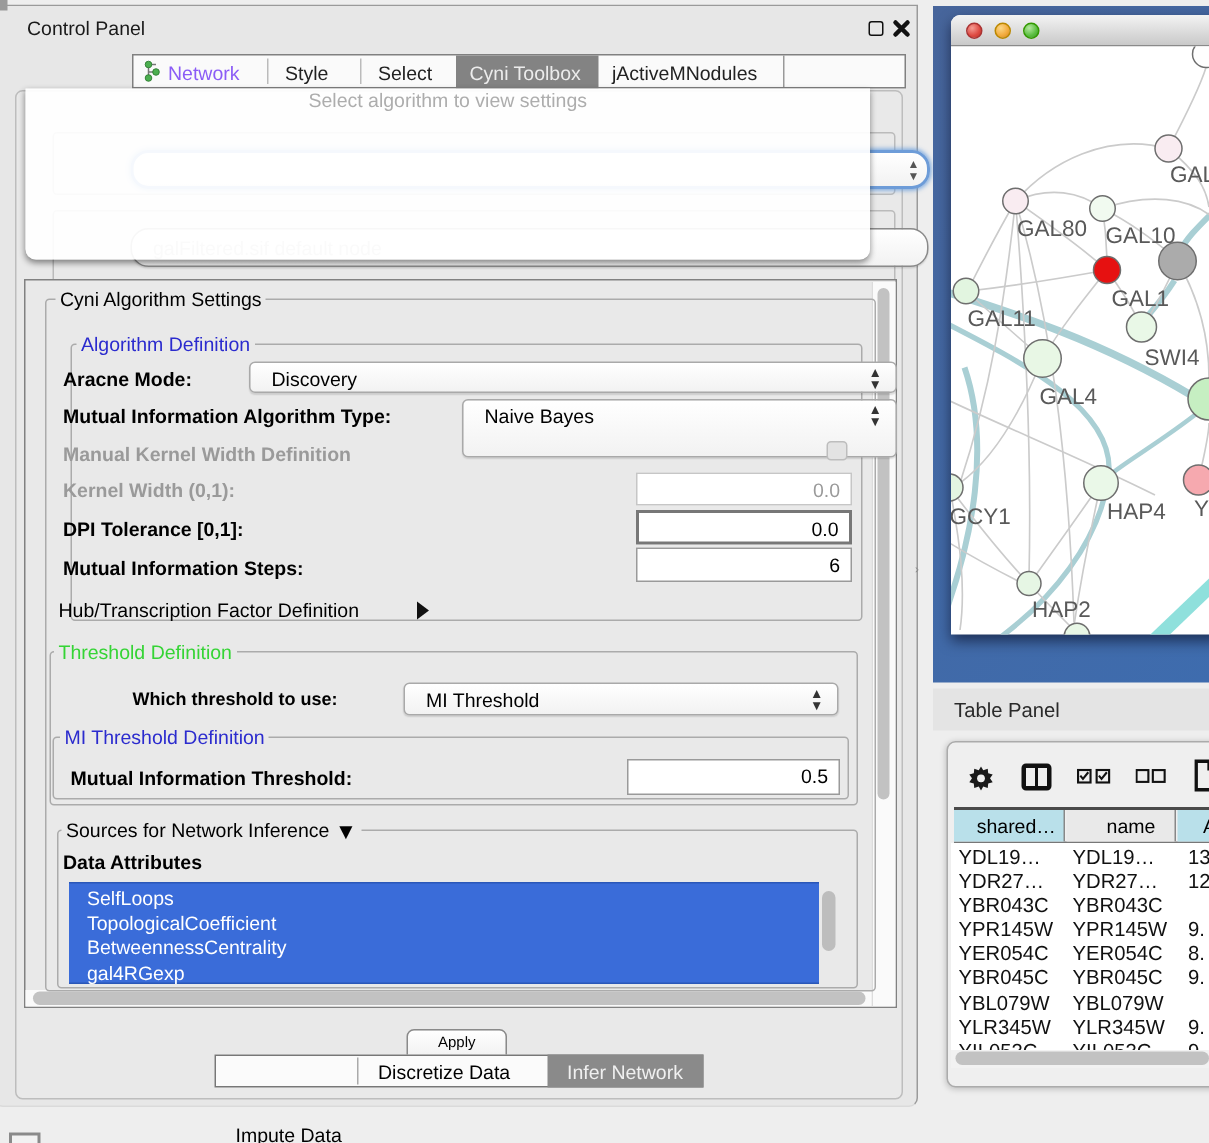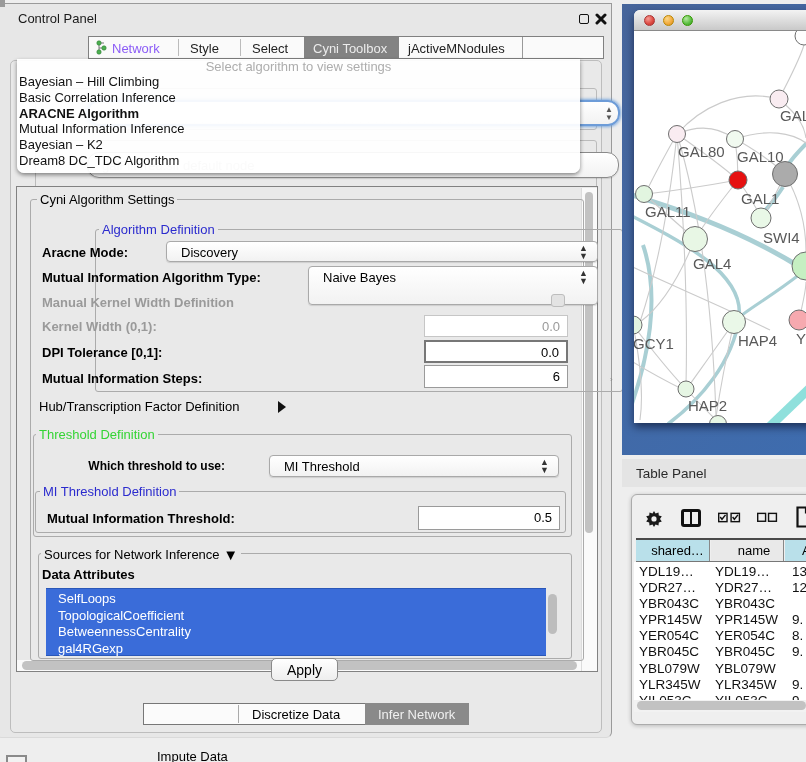--- a/index.html
+++ b/index.html
@@ -62,21 +62,21 @@
 
 <div class="abs" style="left:581px; top:188px; width:16px; height:483px; background:#FAFAFA; border-left:1px solid #DCDCDC;"></div>
 <div class="abs" style="left:17px; top:660px; width:564px; height:11px; background:#FAFAFA;"></div>
 
 <div class="abs" style="left:585px; top:192px; width:8px; height:341px; background:#C2C2C2; border-radius:5px;"></div>
 
 <div class="grp" style="left:30px; top:199px; width:554px; height:462px;padding-left:34px;">
     <span>Cyni Algorithm Settings</span>
   </div>
 
-<div class="grp" style="left:47px; top:229px; width:528px; height:163px;margin-left:48px;">
+<div class="grp" style="left:47px; top:229px; width:528px; height:185px;">
     <span style="color:#2B2BCE; left:3px;">Algorithm Definition</span>
   </div>
 
 <div class="abs lbl bold" style="left:42px; top:245px;">Aracne Mode:</div>
 <div class="combo" style="left:134px; top:241px; width:432px; height:21px;">
     <span class="tx" style="left:14px;">Discovery</span>
     <span class="ar">▲<br>▼</span>
   </div>
 
 <div class="abs lbl bold" style="left:42px; top:270px;">Mutual Information Algorithm Type:</div>
@@ -121,39 +121,31 @@
     <span style="left:2px;">Sources for Network Inference <span style="font-size:15px; vertical-align:-1px;">▼</span></span>
   </div>
 <div class="abs lbl bold" style="left:42px; top:567px;">Data Attributes</div>
 <div class="abs" style="left:46px; top:588px; width:500px; height:68px; background:#3A6CD9; border-top:1px solid #2a57b8; border-bottom:1px solid #2a57b8;">
   <div style="color:#fff; font-size:13px; padding-left:12px; line-height:16.5px; padding-top:2px;">SelfLoops<br>TopologicalCoefficient<br>BetweennessCentrality<br>gal4RGexp</div>
 </div>
 <div class="abs" style="left:548px; top:594px; width:9px; height:40px; background:#BDBDBD; border-radius:5px;"></div>
 
 <div class="abs" style="left:22px; top:661px; width:555px; height:9px; background:#C2C2C2; border-radius:5px;"></div>
 
-<div class="abs" style="left:271px; top:658px; width:67px; height:23px; background:linear-gradient(#ffffff,#eeeeee); border:1px solid #8a8a8a; border-radius:5px; text-align:center; font-size:14px; padding-top:3px;">Apply</div>
+<div class="abs" style="left:271px; top:686px; width:67px; height:23px; background:linear-gradient(#ffffff,#eeeeee); border:1px solid #8a8a8a; border-radius:5px; text-align:center; font-size:10px; padding-top:3px;">Apply</div>
 
 <div class="abs" style="left:143px; top:703px; width:326px; height:22px; background:#FBFBFB; border:1px solid #777;"></div>
 <div class="abs lbl" style="left:157px; top:749px;">Impute Data</div>
 <div class="abs" style="left:238px; top:705px; width:1px; height:18px; background:#aaa;"></div>
 <div class="abs lbl" style="left:252px; top:707px;">Discretize Data</div>
 <div class="abs" style="left:365px; top:703px; width:104px; height:22px; background:#8A8A8A;"></div>
 <div class="abs" style="left:378px; top:707px; font-size:13px; color:#f0f0f0;">Infer Network</div>
 
 <div class="abs" style="left:17px; top:59px; width:563px; height:114px; background:rgba(255,255,255,0.93); border-radius:0 0 7px 7px; box-shadow:0 2px 4px rgba(0,0,0,0.45); z-index:30;">
   <div style="text-align:center; color:#ADADAD; font-size:13px; height:15px; line-height:15px;">Select algorithm to view settings</div>
-  <div style="font-size:13px; color:#111; padding-left:2px; line-height:15.8px;">
-    Bayesian – Hill Climbing<br>
-    Basic Correlation Inference<br>
-    <span class="bold">ARACNE Algorithm</span><br>
-    Mutual Information Inference<br>
-    Bayesian – K2<br>
-    Dream8 DC_TDC Algorithm
-  </div>
 </div>
 
 <div class="abs" style="left:622px; top:4px; width:184px; height:451px; background:linear-gradient(135deg,#47659B,#3E6CAE);"></div>
 
 <div class="abs" id="netwin" style="left:634px; top:10px; width:180px; height:413px; border-radius:6px 0 0 0; box-shadow:0 4px 9px rgba(0,0,20,0.55); background:#fff;">
   <div style="position:absolute; left:0; top:0; width:100%; height:21px; background:linear-gradient(#F3F3F3,#C9C9C9); border-bottom:1px solid #8a8a8a; border-radius:6px 0 0 0;"></div>
   <div style="position:absolute; left:10px; top:5px; width:11px; height:11px; border-radius:50%; background:radial-gradient(circle at 35% 30%, #F59C94, #DD4840 60%, #B33B33); border:0.5px solid #a33;"></div>
   <div style="position:absolute; left:29px; top:5px; width:11px; height:11px; border-radius:50%; background:radial-gradient(circle at 35% 30%, #FBD787, #F2A93B 60%, #C8862C); border:0.5px solid #b80;"></div>
   <div style="position:absolute; left:48px; top:5px; width:11px; height:11px; border-radius:50%; background:radial-gradient(circle at 35% 30%, #B5E8A0, #59BD3F 60%, #3F9431); border:0.5px solid #390;"></div>
 </div>

